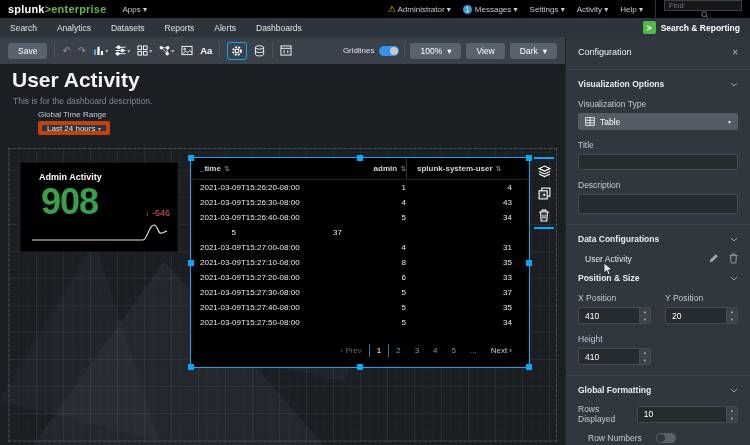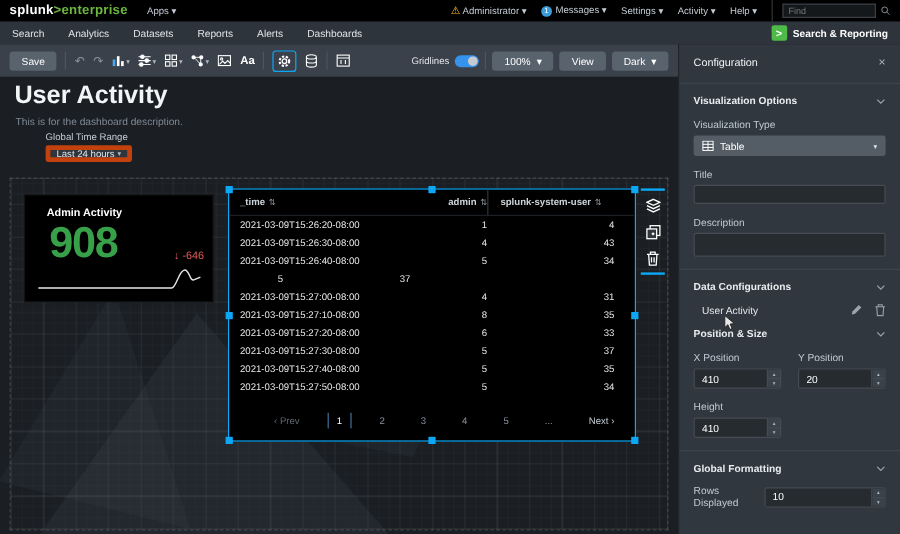--- a/index.html
+++ b/index.html
@@ -8,21 +8,21 @@
   .screen { position:relative; width:750px; height:445px; background:#1d2125; overflow:hidden; color:#e6e6e6; }
 
   
   .topbar { position:absolute; left:0; top:0; width:750px; height:18px; background:#000; display:flex; align-items:center; padding:0 8px; font-size:8px; color:#c3cbd4; }
   .logo { font-weight:bold; font-size:11px; color:#fff; letter-spacing:.2px; }
   .logo .green { color:#6ab63f; }
   .topbar-item { margin-left:16px; cursor:default; }
   .topbar-right { margin-left:auto; display:flex; align-items:center; gap:12px; }
   .warn { color:#f1b229; font-size:9px; }
   .msg-badge { display:inline-flex; width:9px; height:9px; border-radius:50%; background:#3c9bd9; color:#fff; font-size:6.5px; align-items:center; justify-content:center; margin-right:3px; }
-  .find-wrap { display:flex; align-items:center; border-left:1px solid #333; padding-left:8px; height:18px; }
+  .find-wrap { display:flex; align-items:center; border-left:1px solid #333; padding-left:8px; height:18px;flex-direction:column; }
   .find-wrap input { width:78px; height:12px; background:#15181b; border:1px solid #3a4046; color:#aeb6bf; font-size:7.5px; padding:0 4px; outline:none; font-family:"Liberation Sans",sans-serif; }
   .find-ico { margin-left:4px; color:#8b949e; }
 
   
   .navbar { position:absolute; left:0; top:18px; width:750px; height:19px; background:#2e343b; display:flex; align-items:center; padding:0 10px; font-size:8.5px; color:#dfe4e9; }
   .nav-item { margin-right:20px; cursor:default; }
   .nav-right { margin-left:auto; display:flex; align-items:center; gap:5px; font-weight:bold; color:#fff; font-size:8.5px; }
   .app-ico { width:13px; height:13px; border-radius:2px; background:#4fba4a; color:#fff; font-weight:bold; display:flex; align-items:center; justify-content:center; font-size:9px; }
 
   
@@ -71,21 +71,21 @@
 
   
   .tbl-panel { position:absolute; left:190px; top:93px; width:340px; height:211px; background:#000; border:1px solid #0ca8f5; font-size:8px; display:flex; flex-direction:column; }
   .thead { display:flex; height:22px; align-items:center; color:#cdd5dc; font-weight:bold; border-bottom:1px solid #1c1f23; }
   .trow { display:flex; height:15px; align-items:center; color:#e8e8e8; }
   .c1 { width:170px; padding-left:9px; text-align:left; }
   .c2 { width:45px; text-align:right; }
   .c3 { width:115px; text-align:right; padding-right:9px; }
   .thead .c3 { text-align:left; padding-left:10px; border-left:1px solid #30353b; height:100%; display:flex; align-items:center; }
   .sort { color:#8a939e; font-weight:normal; font-size:7px; margin-left:3px; }
-  .pager { margin-top:auto; display:flex; align-items:center; justify-content:flex-end; gap:16px; padding:0 10px 10px 0; color:#8a939e; }
+  .pager { margin-top:auto; display:flex; align-items:center; justify-content:flex-end; gap:0; padding:0 10px 10px 0; color:#8a939e; }
   .pg { padding:2px 7px; cursor:pointer; }
   .pg.prev { color:#5c6670; }
   .pg.next { color:#c3cbd4; }
   .pg.current { color:#fff; border-left:1px solid #3f6f9e; border-right:1px solid #3f6f9e; }
 
   
   .hd { position:absolute; width:6px; height:6px; background:#0ca8f5; z-index:5; }
   .hd.tl{left:-3px;top:-3px;} .hd.tm{left:50%;margin-left:-3px;top:-3px;} .hd.tr{right:-3px;top:-3px;}
   .hd.ml{left:-3px;top:50%;margin-top:-3px;} .hd.mr{right:-3px;top:50%;margin-top:-3px;}
   .hd.bl{left:-3px;bottom:-3px;} .hd.bm{left:50%;margin-left:-3px;bottom:-3px;} .hd.br{right:-3px;bottom:-3px;}
@@ -496,20 +496,26 @@
       <span class="fld-inline">Rows Displayed</span>
       <div class="spin rows-spin">
         <span class="spin-val">10</span>
         <span class="spin-btns">
             <span>▴</span>
             <span>▾</span>
           </span>
       </div>
     </div>
 
+    <div class="inline-row indent">
+      <span class="fld-inline">Row Numbers</span>
+      <span class="toggle toggle-off" style="margin-left:14px;">
+          <span class="knob"></span>
+        </span>
+    </div>
 
     
   </aside>
 
   <span class="cursor-ico">
     <svg width="11" height="14" viewBox="0 0 11 14">
         <path d="M1 1l0 10 2.6-2.4 1.6 4 1.9-.8-1.6-3.8 3.6-.3z" fill="#e8e8e8" stroke="#222" stroke-width="0.8"></path>
       </svg>
   </span>
 

